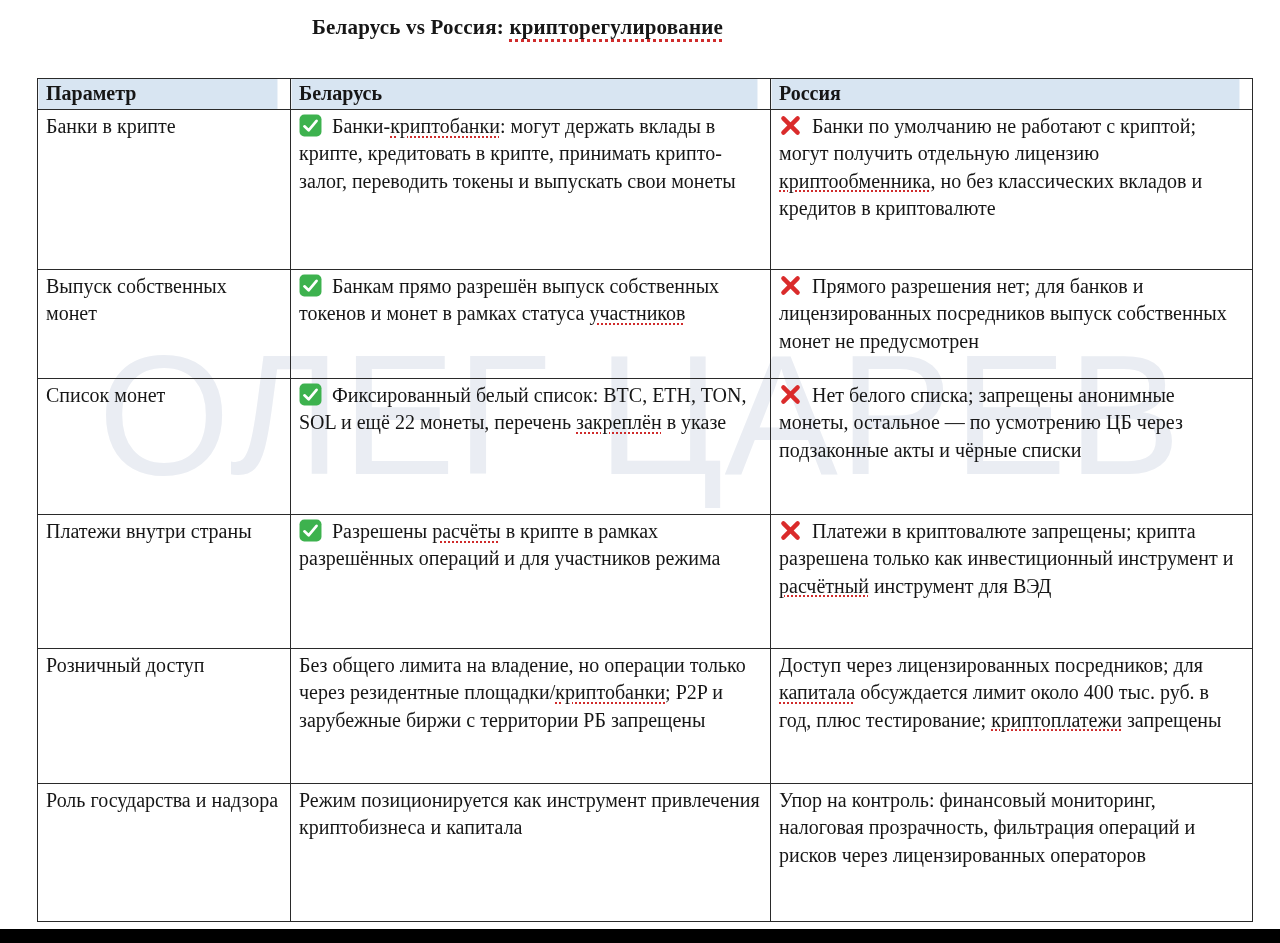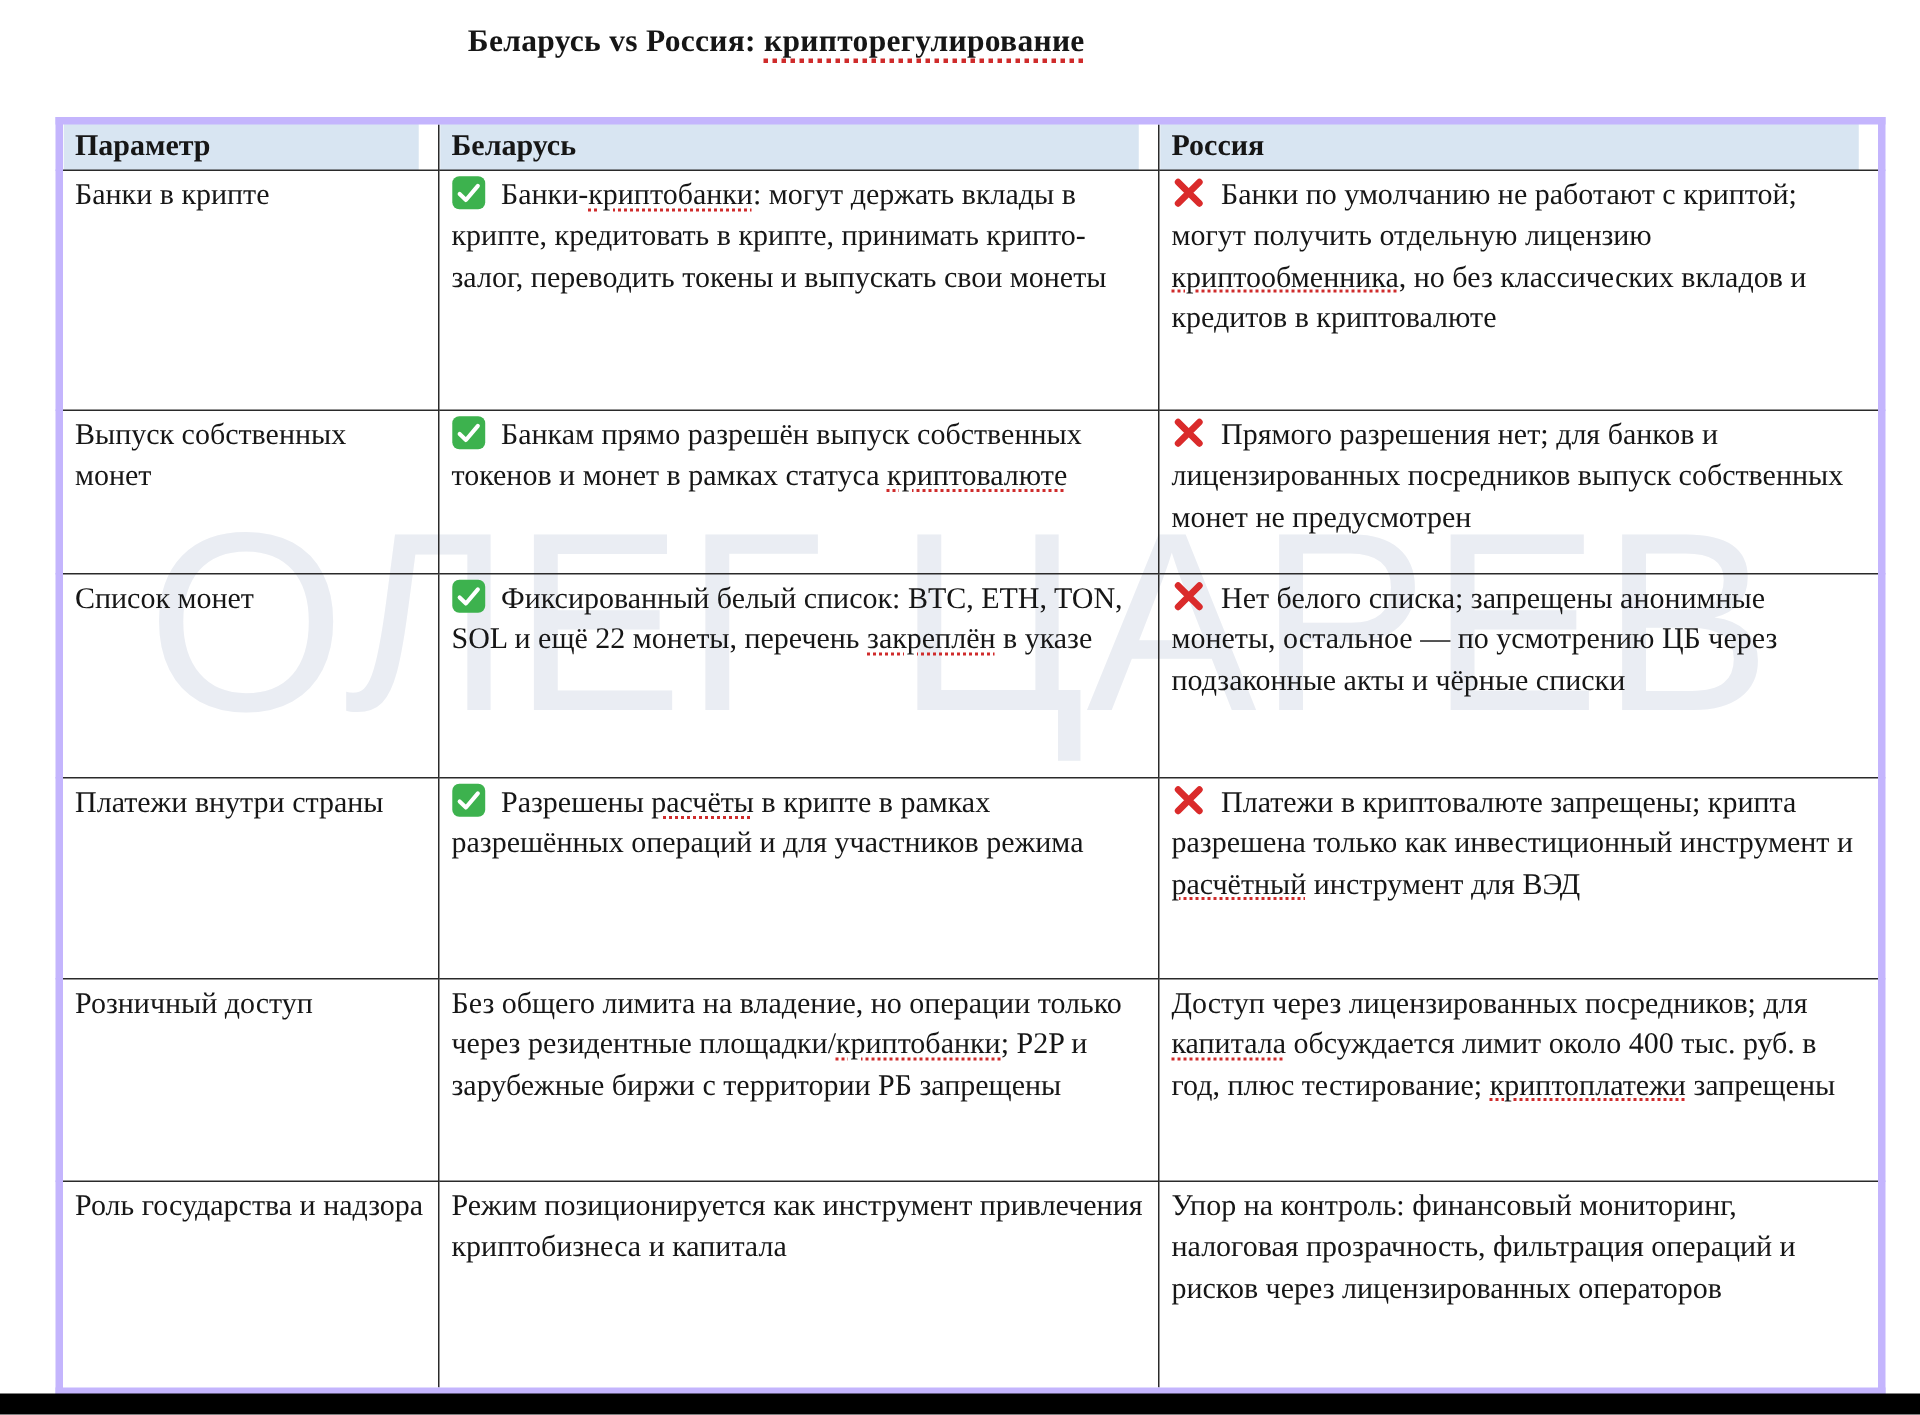--- a/index.html
+++ b/index.html
@@ -38,21 +38,21 @@
     border-collapse:collapse;table-layout:fixed;
     background:transparent;
   }
   table.cmp td, table.cmp th{
     border:1px solid #2a2a2a;
     vertical-align:top;
     font-size:20px;line-height:1.36;
     padding:3px 8px 4px 8px;
     background:transparent;
   }
-  table.cmp{border:5px solid #c4b5fd;}
+  table.cmp{border:1px solid #c4b5fd;}
   table.cmp th{
     text-align:left;font-weight:700;height:19px;
     padding:1px 8px 2px 8px;
     background:linear-gradient(to right,
       var(--header_bg,#d8e5f2) 0,
       var(--header_bg,#d8e5f2) calc(100% - 13px),
       #ffffff calc(100% - 13px),
       #ffffff 100%);
   }
   
@@ -112,21 +112,21 @@
           </svg> <span>Банки-</span><span class="spell">криптобанки</span><span>: могут держать вклады в крипте, кредитовать в крипте, принимать крипто-залог, переводить токены и выпускать свои монеты</span></td>
         <td><svg viewBox="0 0 22 22" class="emoji">
             <path d="M4.2 4.2 L17.8 17.8 M17.8 4.2 L4.2 17.8" style="fill:none;stroke:var(--cross_red);stroke-width:4.2;stroke-linecap:round"></path>
           </svg> <span>Банки по умолчанию не работают с криптой; могут получить отдельную лицензию </span><span class="spell">криптообменника</span><span>, но без классических вкладов и кредитов в криптовалюте</span></td>
       </tr>
       <tr>
         <td>Выпуск собственных монет</td>
         <td><svg viewBox="0 0 22 22" class="emoji">
             <rect x="0.5" y="0.5" width="21" height="21" rx="4.5" style="fill:var(--check_green)"></rect>
             <path d="M5.2 11.8 L9.2 15.6 L16.8 6.6" style="fill:none;stroke:#ffffff;stroke-width:2.6;stroke-linecap:round;stroke-linejoin:round"></path>
-          </svg> <span>Банкам прямо разрешён выпуск собственных токенов и монет в рамках статуса </span><span class="spell">криптовалюте</span></td>
+          </svg> <span>Банкам прямо разрешён выпуск собственных токенов и монет в рамках статуса </span><span class="spell">участников</span></td>
         <td><svg viewBox="0 0 22 22" class="emoji">
             <path d="M4.2 4.2 L17.8 17.8 M17.8 4.2 L4.2 17.8" style="fill:none;stroke:var(--cross_red);stroke-width:4.2;stroke-linecap:round"></path>
           </svg> <span>Прямого разрешения нет; для банков и лицензированных посредников выпуск собственных монет не предусмотрен</span></td>
       </tr>
       <tr>
         <td>Список монет</td>
         <td><svg viewBox="0 0 22 22" class="emoji">
             <rect x="0.5" y="0.5" width="21" height="21" rx="4.5" style="fill:var(--check_green)"></rect>
             <path d="M5.2 11.8 L9.2 15.6 L16.8 6.6" style="fill:none;stroke:#ffffff;stroke-width:2.6;stroke-linecap:round;stroke-linejoin:round"></path>
           </svg> <span>Фиксированный белый список: BTC, ETH, TON, SOL и ещё 22 монеты, перечень </span><span class="spell">закреплён</span><span> в указе</span></td>

